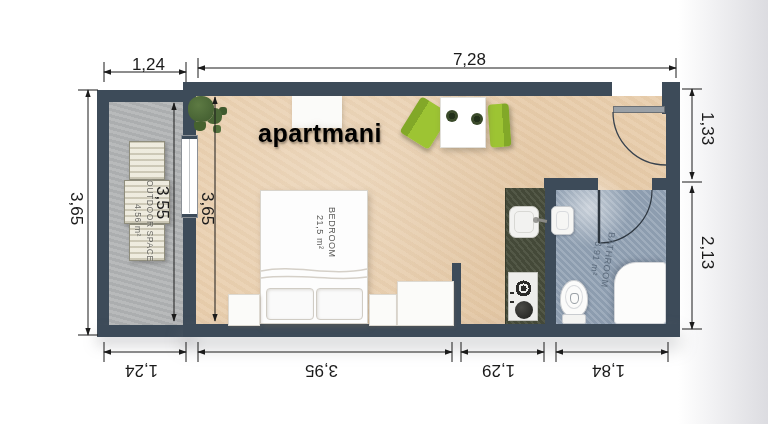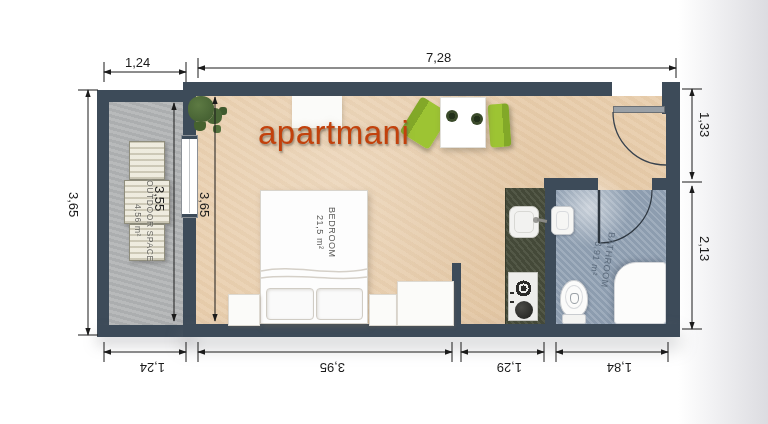--- a/index.html
+++ b/index.html
@@ -8,29 +8,29 @@
   .abs{position:absolute;}
   .wall{position:absolute;background:#3d4b59;}
   .floor-main{position:absolute;background-color:#e9cfae;
     background-image:radial-gradient(circle at 30% 35%, rgba(255,255,255,.20), transparent 55%),
       radial-gradient(circle at 72% 72%, rgba(185,145,100,.16), transparent 50%),
       repeating-linear-gradient(32deg, rgba(255,255,255,.05) 0 4px, rgba(175,135,95,.06) 4px 8px);}
   .floor-balcony{position:absolute;background-color:#b2b4b5;
     background-image:repeating-linear-gradient(15deg, rgba(255,255,255,.08) 0 3px, rgba(90,95,100,.07) 3px 6px);}
   .floor-bath{position:absolute;background-color:#94a4b6;
     background-image:repeating-linear-gradient(45deg, rgba(255,255,255,.10) 0 2px, rgba(70,85,105,.09) 2px 5px);}
-  .dim-label{position:absolute;font-size:13px;color:#1b1b1b;text-align:left;white-space:nowrap;}
+  .dim-label{position:absolute;font-size:17px;color:#1b1b1b;text-align:right;white-space:nowrap;}
   .vtext{writing-mode:vertical-rl;}
   .flip{transform:rotate(180deg);}
   .room-label{position:absolute;writing-mode:vertical-rl;text-align:center;
     font-size:9px;letter-spacing:.6px;line-height:12px;white-space:nowrap;}
   .white-block{position:absolute;background:#fbfbf9;border:1px solid #ddd9d1;
     box-shadow:1px 2px 3px rgba(120,105,85,.25);}
-  .title{position:absolute;left:258px;top:114px;color:#c2410c;font-size:33px;line-height:38px;
-    font-weight:400;letter-spacing:.5px;
+  .title{position:absolute;left:258px;top:114px;color:#000000;font-size:25px;line-height:38px;
+    font-weight:700;letter-spacing:.5px;
     text-shadow:1px 2px 2px rgba(100,85,70,.55), 0 0 7px rgba(150,130,110,.35);}
   .lounge{position:absolute;background:#e9e5d4;border:1px solid #8f8d7c;
     background-image:repeating-linear-gradient(0deg, rgba(120,115,95,.25) 0 2px, rgba(255,255,255,.25) 2px 6px);
     box-shadow:2px 2px 4px rgba(60,60,60,.35);}
   .chair-green{position:absolute;border-radius:4px;box-shadow:2px 3px 4px rgba(90,85,60,.45);}
   svg{position:absolute;left:0;top:0;}
 </style>
 </head>
 <body>
 

